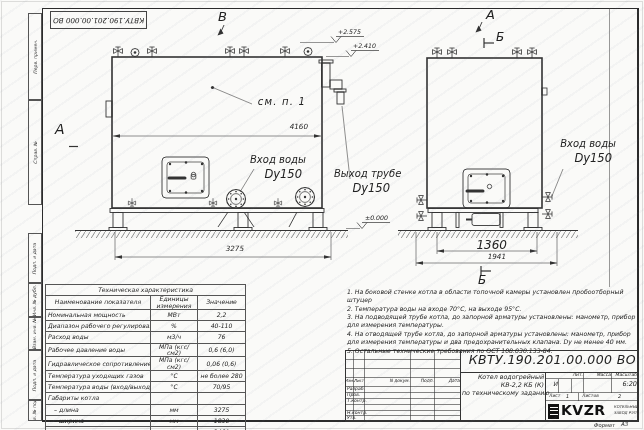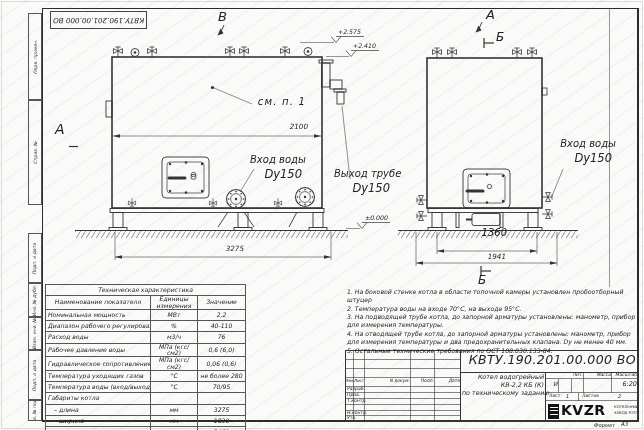--- a/index.html
+++ b/index.html
@@ -290,23 +290,23 @@
 
   <span class="lbl" style="left:218px;top:10px;font-size:13px;">В</span>
   <span class="lbl" style="left:55px;top:122px;font-size:14px;">А</span>
   <span class="lbl" style="left:486px;top:8px;font-size:13px;">А</span>
   <span class="lbl" style="left:496px;top:31px;font-size:12px;">Б</span>
   <span class="lbl" style="left:478px;top:274px;font-size:12px;">Б</span>
   <span class="lbl" style="left:338px;top:28.5px;font-size:6.2px;">+2.575</span>
   <span class="lbl" style="left:353px;top:43px;font-size:6.2px;">+2.410</span>
   <span class="lbl" style="left:365px;top:214.5px;font-size:6.2px;">±0.000</span>
   <span class="lbl c" style="left:254px;top:97px;width:52px;font-size:10px;letter-spacing:1.2px;">см. п. 1</span>
-  <span class="lbl c" style="left:268px;top:123px;width:40px;font-size:7.2px;">2100</span>
+  <span class="lbl c" style="left:268px;top:123px;width:40px;font-size:7.2px;">4160</span>
   <span class="lbl c" style="left:204px;top:245px;width:40px;font-size:7.2px;">3275</span>
-  <span class="lbl c" style="left:467px;top:228px;width:40px;font-size:10px;">1360</span>
+  <span class="lbl c" style="left:467px;top:239px;width:40px;font-size:12px;">1360</span>
   <span class="lbl c" style="left:466px;top:253px;width:40px;font-size:7.2px;">1941</span>
   <span class="lbl c" style="left:250px;top:155px;width:54px;font-size:10px;">Вход воды</span>
   <span class="lbl c" style="left:252px;top:168px;width:50px;font-size:11.5px;">Dy150</span>
   <span class="lbl c" style="left:334px;top:168.5px;width:60px;font-size:10px;">Выход трубе</span>
   <span class="lbl c" style="left:338px;top:181.5px;width:52px;font-size:11.5px;">Dy150</span>
   <span class="lbl c" style="left:560px;top:139px;width:56px;font-size:10px;">Вход воды</span>
   <span class="lbl c" style="left:564px;top:152px;width:48px;font-size:11.5px;">Dy150</span>
 
   <table id="spec-table">
     <colgroup>

